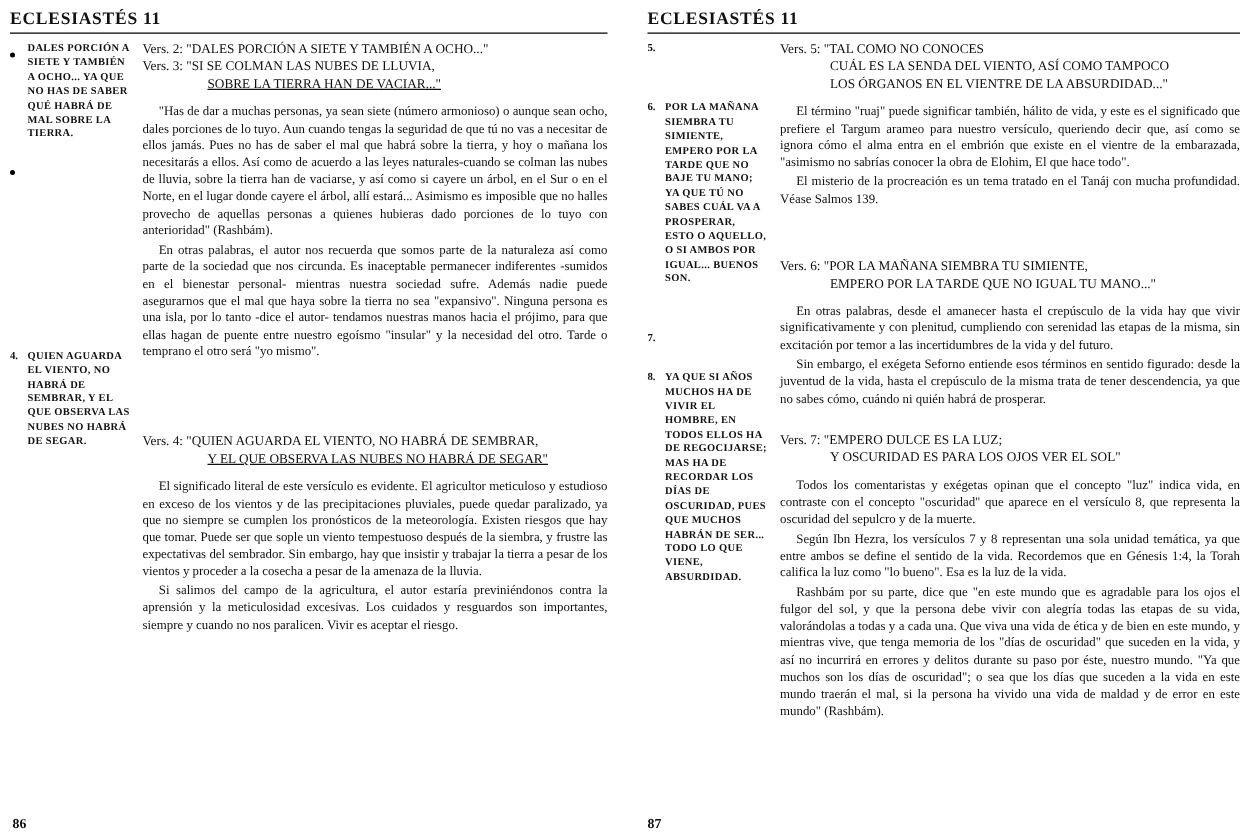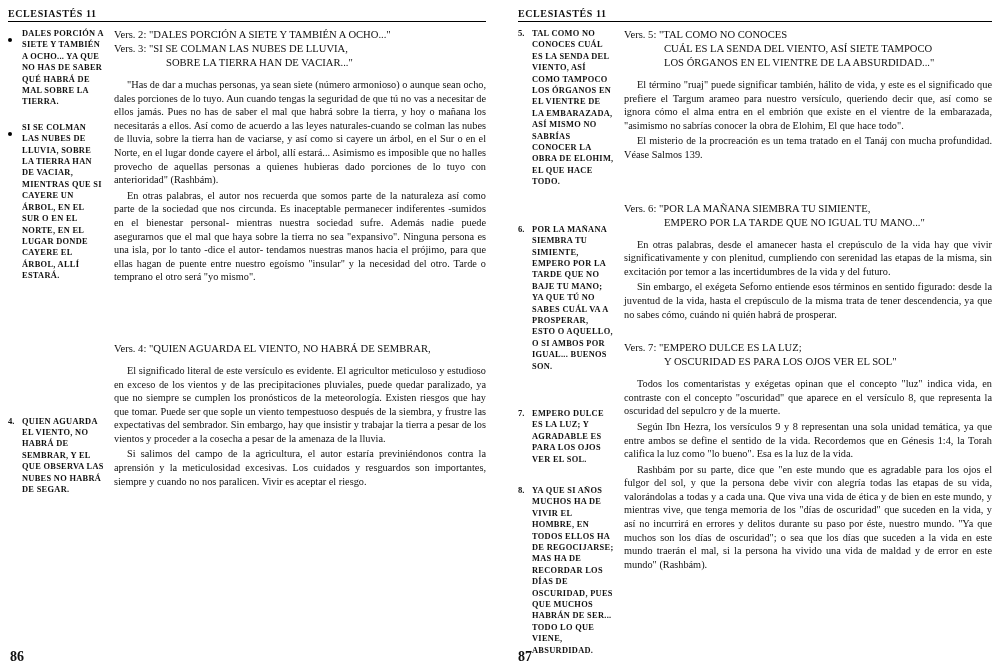--- a/index.html
+++ b/index.html
@@ -26,21 +26,21 @@
     height: 671px;
     box-sizing: border-box;
     padding: 8px 14px 0 14px;
   }
   .page-left { padding-left: 8px; padding-right: 14px; }
   .page-right { padding-left: 18px; padding-right: 8px; }
 
   .running-head {
     font-family: "Liberation Serif", serif;
     font-weight: bold;
-    font-size: 10px;
+    font-size: 14px;
     letter-spacing: 0.6px;
     margin-bottom: 2px;
     color: #111;
   }
   .rule {
     border-top: 1px solid #000;
     margin-bottom: 6px;
   }
   .columns {
     display: flex;
@@ -96,39 +96,40 @@
     margin-bottom: 8px;
   }
   .quote-head .ind {
     display: block;
     text-indent: 0;
     padding-left: 40px;
   }
   .quote-head .ind2 {
     display: block;
     padding-left: 52px;
+    text-decoration: underline;
   }
   .para {
     font-family: "Liberation Serif", serif;
     font-size: 10.3px;
     line-height: 13.6px;
     text-align: justify;
     text-indent: 13px;
     margin: 0 0 2px 0;
   }
   .para.first { text-indent: 13px; }
 
   .section-gap { height: 12px; }
   .big-gap { height: 120px; }
 
   .folio {
     position: absolute;
     bottom: 6px;
     font-family: "Liberation Serif", serif;
-    font-size: 14px;
+    font-size: 11px;
     font-weight: bold;
   }
   .folio-left { left: 10px; }
   .folio-right { left: 18px; }
 </style>
 </head>
 <body>
 
 <div class="spread">
 
@@ -140,21 +141,20 @@
 
       <div class="col-verse">
 
         <div class="verse-block">
           <div class="verse-bullet"><span class="bullet-dot"></span></div>
           <div class="verse-text">DALES PORCIÓN A SIETE Y TAMBIÉN A OCHO... YA QUE NO HAS DE SABER QUÉ HABRÁ DE MAL SOBRE LA TIERRA.</div>
         </div>
 
         <div class="verse-block">
           <div class="verse-bullet"><span class="bullet-dot"></span></div>
-          <div class="verse-text">SI SE COLMAN LAS NUBES DE LLUVIA, SOBRE LA TIERRA HAN DE VACIAR, MIENTRAS QUE SI CAYERE UN ÁRBOL, EN EL SUR O EN EL NORTE, EN EL LUGAR DONDE CAYERE EL ÁRBOL, ALLÍ ESTARÁ.</div>
         </div>
 
         <div class="big-gap"></div>
 
         <div class="verse-block">
           <div class="verse-num">4.</div>
           <div class="verse-text">QUIEN AGUARDA EL VIENTO, NO HABRÁ DE SEMBRAR, Y EL QUE OBSERVA LAS NUBES NO HABRÁ DE SEGAR.</div>
         </div>
 
       </div>
@@ -167,20 +167,21 @@
           <span class="ind2">SOBRE LA TIERRA HAN DE VACIAR..."</span>
         </div>
 
         <p class="para first">"Has de dar a muchas personas, ya sean siete (número armonioso) o aunque sean ocho, dales porciones de lo tuyo. Aun cuando tengas la seguridad de que tú no vas a necesitar de ellos jamás. Pues no has de saber el mal que habrá sobre la tierra, y hoy o mañana los necesitarás a ellos. Así como de acuerdo a las leyes naturales-cuando se colman las nubes de lluvia, sobre la tierra han de vaciarse, y así como si cayere un árbol, en el Sur o en el Norte, en el lugar donde cayere el árbol, allí estará... Asimismo es imposible que no halles provecho de aquellas personas a quienes hubieras dado porciones de lo tuyo con anterioridad" (Rashbám).</p>
         <p class="para">En otras palabras, el autor nos recuerda que somos parte de la naturaleza así como parte de la sociedad que nos circunda. Es inaceptable permanecer indiferentes -sumidos en el bienestar personal- mientras nuestra sociedad sufre. Además nadie puede asegurarnos que el mal que haya sobre la tierra no sea "expansivo". Ninguna persona es una isla, por lo tanto -dice el autor- tendamos nuestras manos hacia el prójimo, para que ellas hagan de puente entre nuestro egoísmo "insular" y la necesidad del otro. Tarde o temprano el otro será "yo mismo".</p>
 
         <div class="section-gap" style="height:56px"></div>
 
         <div class="quote-head">
           <span>Vers. 4: "QUIEN AGUARDA EL VIENTO, NO HABRÁ DE SEMBRAR,</span>
+          <span class="ind2">Y EL QUE OBSERVA LAS NUBES NO HABRÁ DE SEGAR"</span>
         </div>
 
         <p class="para first">El significado literal de este versículo es evidente. El agricultor meticuloso y estudioso en exceso de los vientos y de las precipitaciones pluviales, puede quedar paralizado, ya que no siempre se cumplen los pronósticos de la meteorología. Existen riesgos que hay que tomar. Puede ser que sople un viento tempestuoso después de la siembra, y frustre las expectativas del sembrador. Sin embargo, hay que insistir y trabajar la tierra a pesar de los vientos y proceder a la cosecha a pesar de la amenaza de la lluvia.</p>
         <p class="para">Si salimos del campo de la agricultura, el autor estaría previniéndonos contra la aprensión y la meticulosidad excesivas. Los cuidados y resguardos son importantes, siempre y cuando no nos paralicen. Vivir es aceptar el riesgo.</p>
 
       </div>
     </div>
 
     <div class="folio folio-left">86</div>
   </div>
@@ -188,51 +189,49 @@
   <div class="page page-right">
     <div class="running-head">ECLESIASTÉS 11</div>
     <div class="rule"></div>
 
     <div class="columns">
 
       <div class="col-verse">
 
         <div class="verse-block">
           <div class="verse-num">5.</div>
-          <div class="verse-text">TAL COMO NO CONOCES CUÁL ES LA SENDA DEL VIENTO, ASÍ COMO TAMPOCO LOS ÓRGANOS EN EL VIENTRE DE LA EMBARAZADA, ASÍ MISMO NO SABRÍAS CONOCER LA OBRA DE ELOHIM, EL QUE HACE TODO.</div>
         </div>
 
         <div style="height:22px"></div>
 
         <div class="verse-block">
           <div class="verse-num">6.</div>
           <div class="verse-text">POR LA MAÑANA SIEMBRA TU SIMIENTE, EMPERO POR LA TARDE QUE NO BAJE TU MANO; YA QUE TÚ NO SABES CUÁL VA A PROSPERAR, ESTO O AQUELLO, O SI AMBOS POR IGUAL... BUENOS SON.</div>
         </div>
 
         <div style="height:22px"></div>
 
         <div class="verse-block">
           <div class="verse-num">7.</div>
-          <div class="verse-text">EMPERO DULCE ES LA LUZ; Y AGRADABLE ES PARA LOS OJOS VER EL SOL.</div>
         </div>
 
         <div style="height:6px"></div>
 
         <div class="verse-block">
           <div class="verse-num">8.</div>
           <div class="verse-text">YA QUE SI AÑOS MUCHOS HA DE VIVIR EL HOMBRE, EN TODOS ELLOS HA DE REGOCIJARSE; MAS HA DE RECORDAR LOS DÍAS DE OSCURIDAD, PUES QUE MUCHOS HABRÁN DE SER... TODO LO QUE VIENE, ABSURDIDAD.</div>
         </div>
 
       </div>
 
       <div class="col-body">
 
         <div class="quote-head">
           <span>Vers. 5: "TAL COMO NO CONOCES</span>
-          <span class="ind">CUÁL ES LA SENDA DEL VIENTO, ASÍ SIETE TAMPOCO</span>
+          <span class="ind">CUÁL ES LA SENDA DEL VIENTO, ASÍ COMO TAMPOCO</span>
           <span class="ind">LOS ÓRGANOS EN EL VIENTRE DE LA ABSURDIDAD..."</span>
         </div>
 
         <p class="para first">El término "ruaj" puede significar también, hálito de vida, y este es el significado que prefiere el Targum arameo para nuestro versículo, queriendo decir que, así como se ignora cómo el alma entra en el embrión que existe en el vientre de la embarazada, "asimismo no sabrías conocer la obra de Elohim, El que hace todo".</p>
         <p class="para">El misterio de la procreación es un tema tratado en el Tanáj con mucha profundidad. Véase Salmos 139.</p>
 
         <div class="section-gap" style="height:38px"></div>
 
         <div class="quote-head">
           <span>Vers. 6: "POR LA MAÑANA SIEMBRA TU SIMIENTE,</span>
@@ -243,21 +242,21 @@
         <p class="para">Sin embargo, el exégeta Seforno entiende esos términos en sentido figurado: desde la juventud de la vida, hasta el crepúsculo de la misma trata de tener descendencia, ya que no sabes cómo, cuándo ni quién habrá de prosperar.</p>
 
         <div class="section-gap" style="height:18px"></div>
 
         <div class="quote-head">
           <span>Vers. 7: "EMPERO DULCE ES LA LUZ;</span>
           <span class="ind">Y OSCURIDAD ES PARA LOS OJOS VER EL SOL"</span>
         </div>
 
         <p class="para first">Todos los comentaristas y exégetas opinan que el concepto "luz" indica vida, en contraste con el concepto "oscuridad" que aparece en el versículo 8, que representa la oscuridad del sepulcro y de la muerte.</p>
-        <p class="para">Según Ibn Hezra, los versículos 9 y 8 representan una sola unidad temática, ya que entre ambos se define el sentido de la vida. Recordemos que en Génesis 1:4, la Torah califica la luz como "lo bueno". Esa es la luz de la vida.</p>
+        <p class="para">Según Ibn Hezra, los versículos 7 y 8 representan una sola unidad temática, ya que entre ambos se define el sentido de la vida. Recordemos que en Génesis 1:4, la Torah califica la luz como "lo bueno". Esa es la luz de la vida.</p>
         <p class="para">Rashbám por su parte, dice que "en este mundo que es agradable para los ojos el fulgor del sol, y que la persona debe vivir con alegría todas las etapas de su vida, valorándolas a todas y a cada una. Que viva una vida de ética y de bien en este mundo, y mientras vive, que tenga memoria de los "días de oscuridad" que suceden en la vida, y así no incurrirá en errores y delitos durante su paso por éste, nuestro mundo. "Ya que muchos son los días de oscuridad"; o sea que los días que suceden a la vida en este mundo traerán el mal, si la persona ha vivido una vida de maldad y de error en este mundo" (Rashbám).</p>
 
       </div>
     </div>
 
     <div class="folio folio-right">87</div>
   </div>
 
 </div>
 

